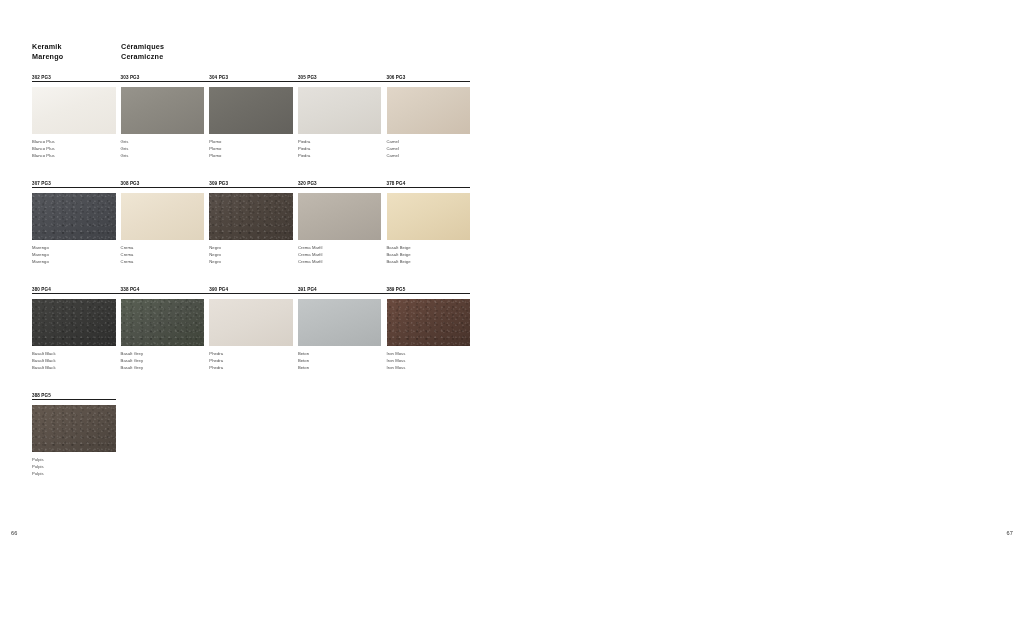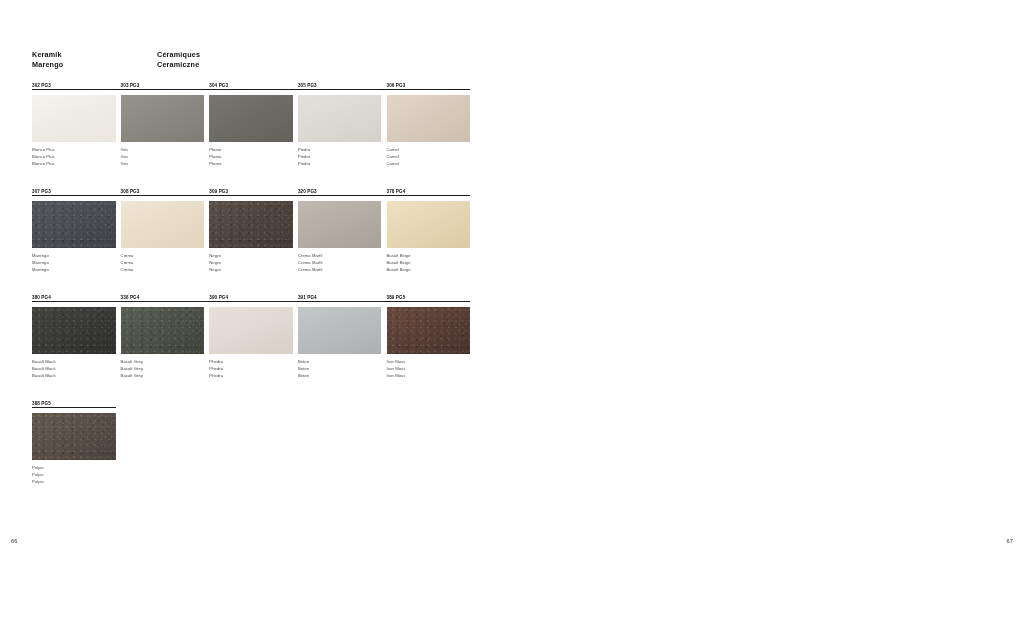--- a/index.html
+++ b/index.html
@@ -9,35 +9,35 @@
   body {
     width: 1024px; height: 634px;
     position: relative;
     font-family: "Liberation Sans", sans-serif;
     color: #1a1a1a;
     overflow: hidden;
   }
 
   .page {
     position: absolute;
-    left: 0; top: 8px;
+    left: 0; top: 0;
     width: 1024px; height: 560px;
   }
 
   
   .heading-block {
     position: absolute;
     font-size: 7.2px;
     font-weight: bold;
     letter-spacing: 0.2px;
     line-height: 1.38;
     color: #111;
   }
   .heading-de { left: 32px; top: 42px; }
-  .heading-fr { left: 121px; top: 42px; margin-left: 36px; }
+  .heading-fr { left: 121px; top: 42px; }
   .heading-block div { white-space: nowrap; }
 
   
   .grid {
     position: absolute;
     left: 32px;
     top: 74px;
     width: 438px;
   }
   .srow {

